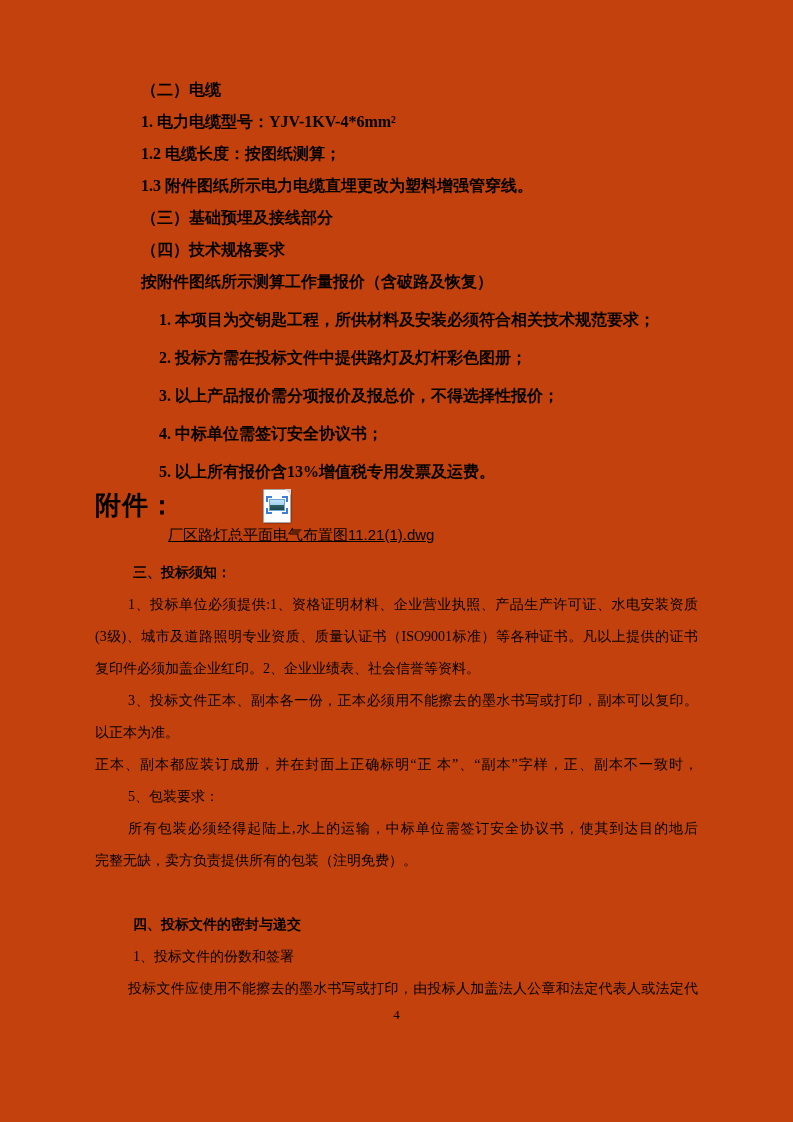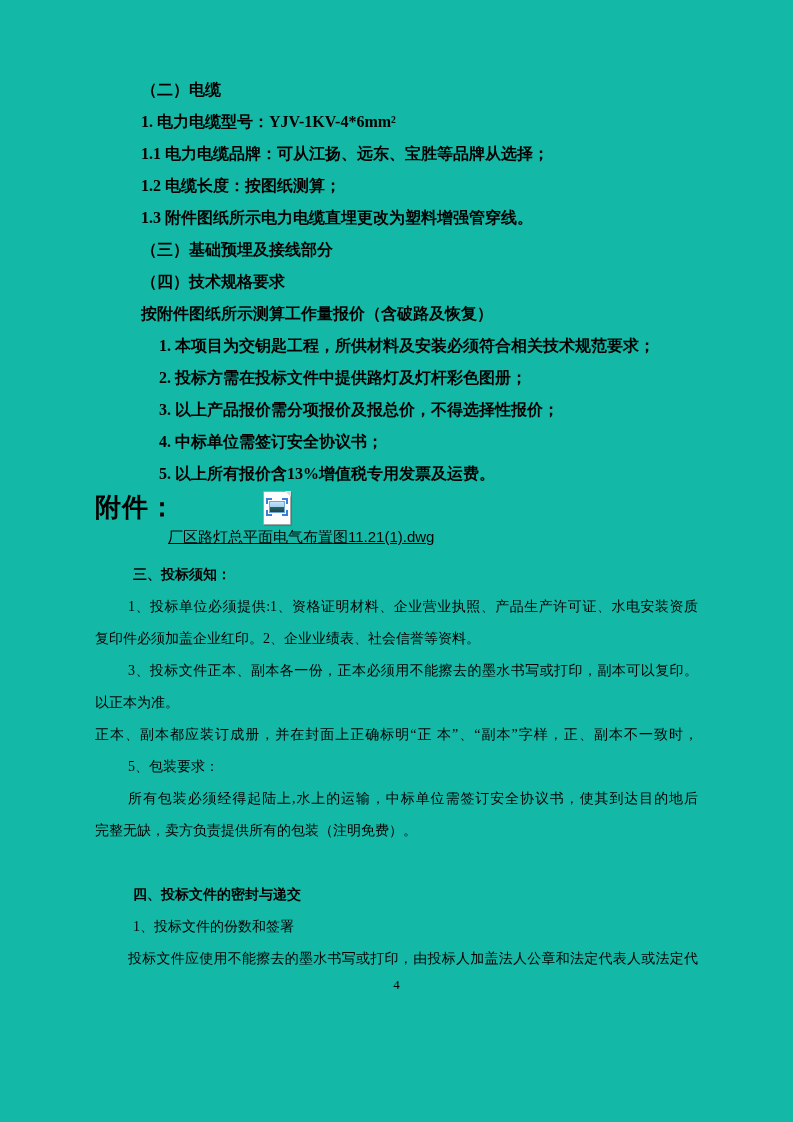--- a/index.html
+++ b/index.html
@@ -1,30 +1,30 @@
 <!DOCTYPE html>
 <html><head>
 <meta charset="utf-8">
 <style>
   html,body{margin:0;padding:0;background:#ffffff;}
   .page{
     position:relative;
     width:793px;height:1122px;
-    background:#14b8a6;
+    background:#c2410c;
     box-sizing:border-box;
     padding:74px 95px 0 95px;
     font-family:"Liberation Serif","DejaVu Serif",serif;
     color:#000000;
     overflow:hidden;
   }
   .ln{height:32px;line-height:32px;font-size:14px;white-space:nowrap;}
   .big{font-size:16px;}
   .b{font-weight:bold;}
   .ia{padding-left:46px;}   
-  .ib{padding-left:64px;}   
+  .ib{padding-left:64px;margin-top:6px;}   
   .ih{padding-left:38px;}   
   .ip{padding-left:33px;}   
   .just{white-space:normal;text-align:justify;text-align-last:justify;}
   .blank{height:32px;}
   .sp1{height:11px;}
 
   
   .attach-row{position:relative;height:36px;}
   .attach-label{font-size:26px;font-weight:bold;line-height:36px;letter-spacing:1px;}
   .file-icon{
@@ -59,21 +59,20 @@
   }
   .footer{height:20px;line-height:20px;text-align:center;font-size:13px;}
 </style>
 </head>
 <body>
 
 <div class="page">
 
   <div class="ln big b ia">（二）电缆</div>
   <div class="ln big b ia">1. 电力电缆型号：YJV-1KV-4*6mm²</div>
-  <div class="ln big b ia">1.1 电力电缆品牌：可从江扬、远东、宝胜等品牌从选择；</div>
   <div class="ln big b ia">1.2 电缆长度：按图纸测算；</div>
   <div class="ln big b ia">1.3 附件图纸所示电力电缆直埋更改为塑料增强管穿线。</div>
   <div class="ln big b ia">（三）基础预埋及接线部分</div>
   <div class="ln big b ia">（四）技术规格要求</div>
   <div class="ln big b ia">按附件图纸所示测算工作量报价（含破路及恢复）</div>
   <div class="ln big b ib">1. 本项目为交钥匙工程，所供材料及安装必须符合相关技术规范要求；</div>
   <div class="ln big b ib">2. 投标方需在投标文件中提供路灯及灯杆彩色图册；</div>
   <div class="ln big b ib">3. 以上产品报价需分项报价及报总价，不得选择性报价；</div>
   <div class="ln big b ib">4. 中标单位需签订安全协议书；</div>
   <div class="ln big b ib">5. 以上所有报价含13%增值税专用发票及运费。</div>
@@ -89,20 +88,21 @@
         <span class="fi-c bl"></span>
         <span class="fi-c br"></span>
       </span>
     </span>
   </div>
   <div class="attach-name">厂区路灯总平面电气布置图11.21(1).dwg</div>
   <div class="sp1"></div>
 
   <div class="ln b ih">三、投标须知：</div>
   <div class="ln ip just">1、投标单位必须提供:1、资格证明材料、企业营业执照、产品生产许可证、水电安装资质</div>
+  <div class="ln just">(3级)、城市及道路照明专业资质、质量认证书（ISO9001标准）等各种证书。凡以上提供的证书</div>
   <div class="ln">复印件必须加盖企业红印。2、企业业绩表、社会信誉等资料。</div>
   <div class="ln ip just">3、投标文件正本、副本各一份，正本必须用不能擦去的墨水书写或打印，副本可以复印。</div>
   <div class="ln">以正本为准。</div>
   <div class="ln just">正本、副本都应装订成册，并在封面上正确标明“正 本”、“副本”字样，正、副本不一致时，</div>
   <div class="ln ip">5、包装要求：</div>
   <div class="ln ip just">所有包装必须经得起陆上,水上的运输，中标单位需签订安全协议书，使其到达目的地后</div>
   <div class="ln">完整无缺，卖方负责提供所有的包装（注明免费）。</div>
 
   <div class="blank"></div>
 

